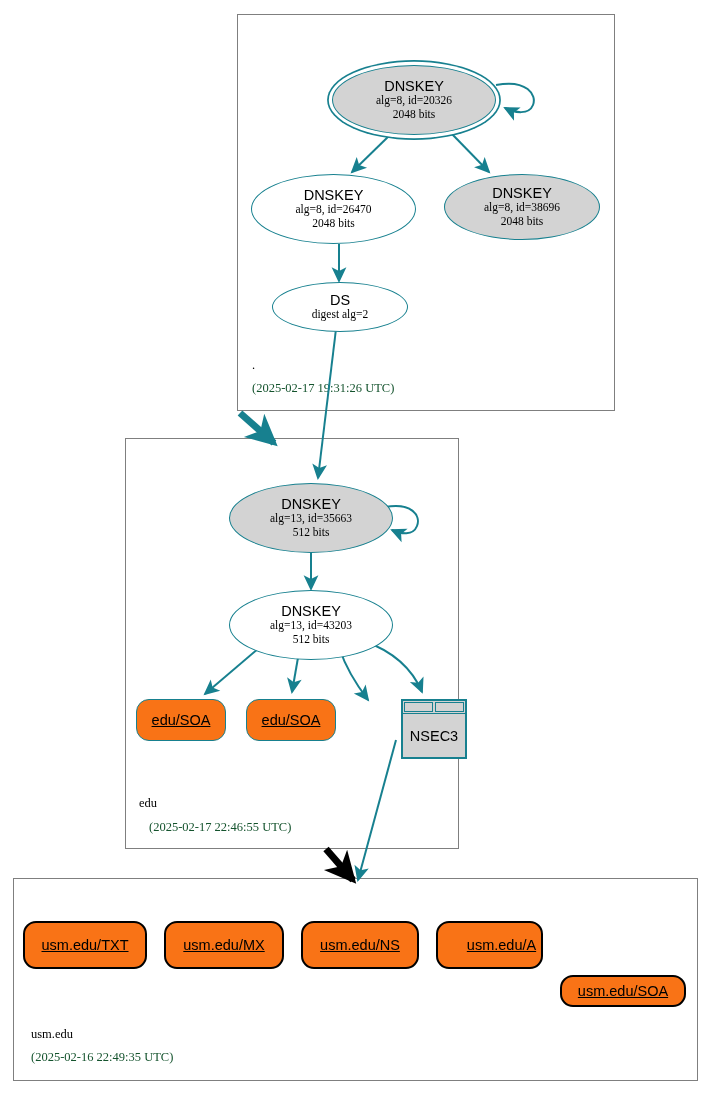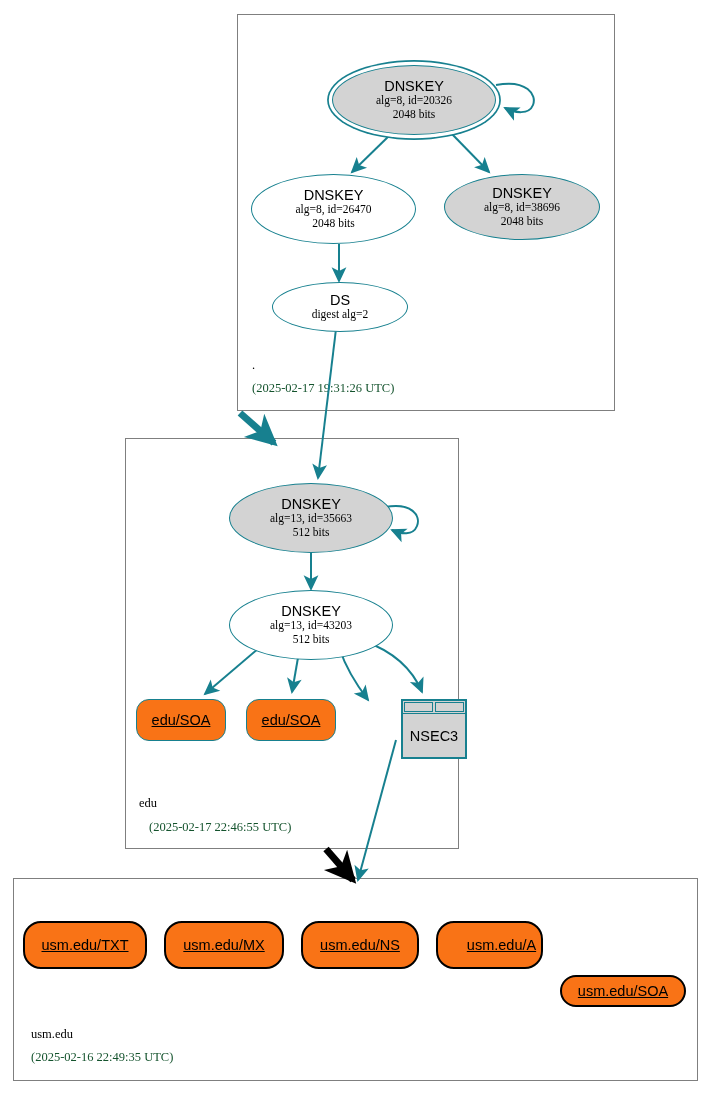--- a/index.html
+++ b/index.html
@@ -91,21 +91,21 @@
     box-sizing: border-box;
     border: 1.7px solid #17808f;
     border-radius: 13px;
     background: #f97316;
     display: flex;
     align-items: center;
     justify-content: center;
     z-index: 8;
     text-decoration: underline;
   }
-  .node-rrect.black { border-color: #000000; border-width: 2px; border-radius: 18px; }
+  .node-rrect.black { border-color: #000000; border-width: 2px; }
   .rr-label {
     font-family: "Liberation Sans", sans-serif;
     font-size: 14.5px;
     color: #000000;
     white-space: nowrap;
   }
 
   
   .node-table {
     position: absolute;

